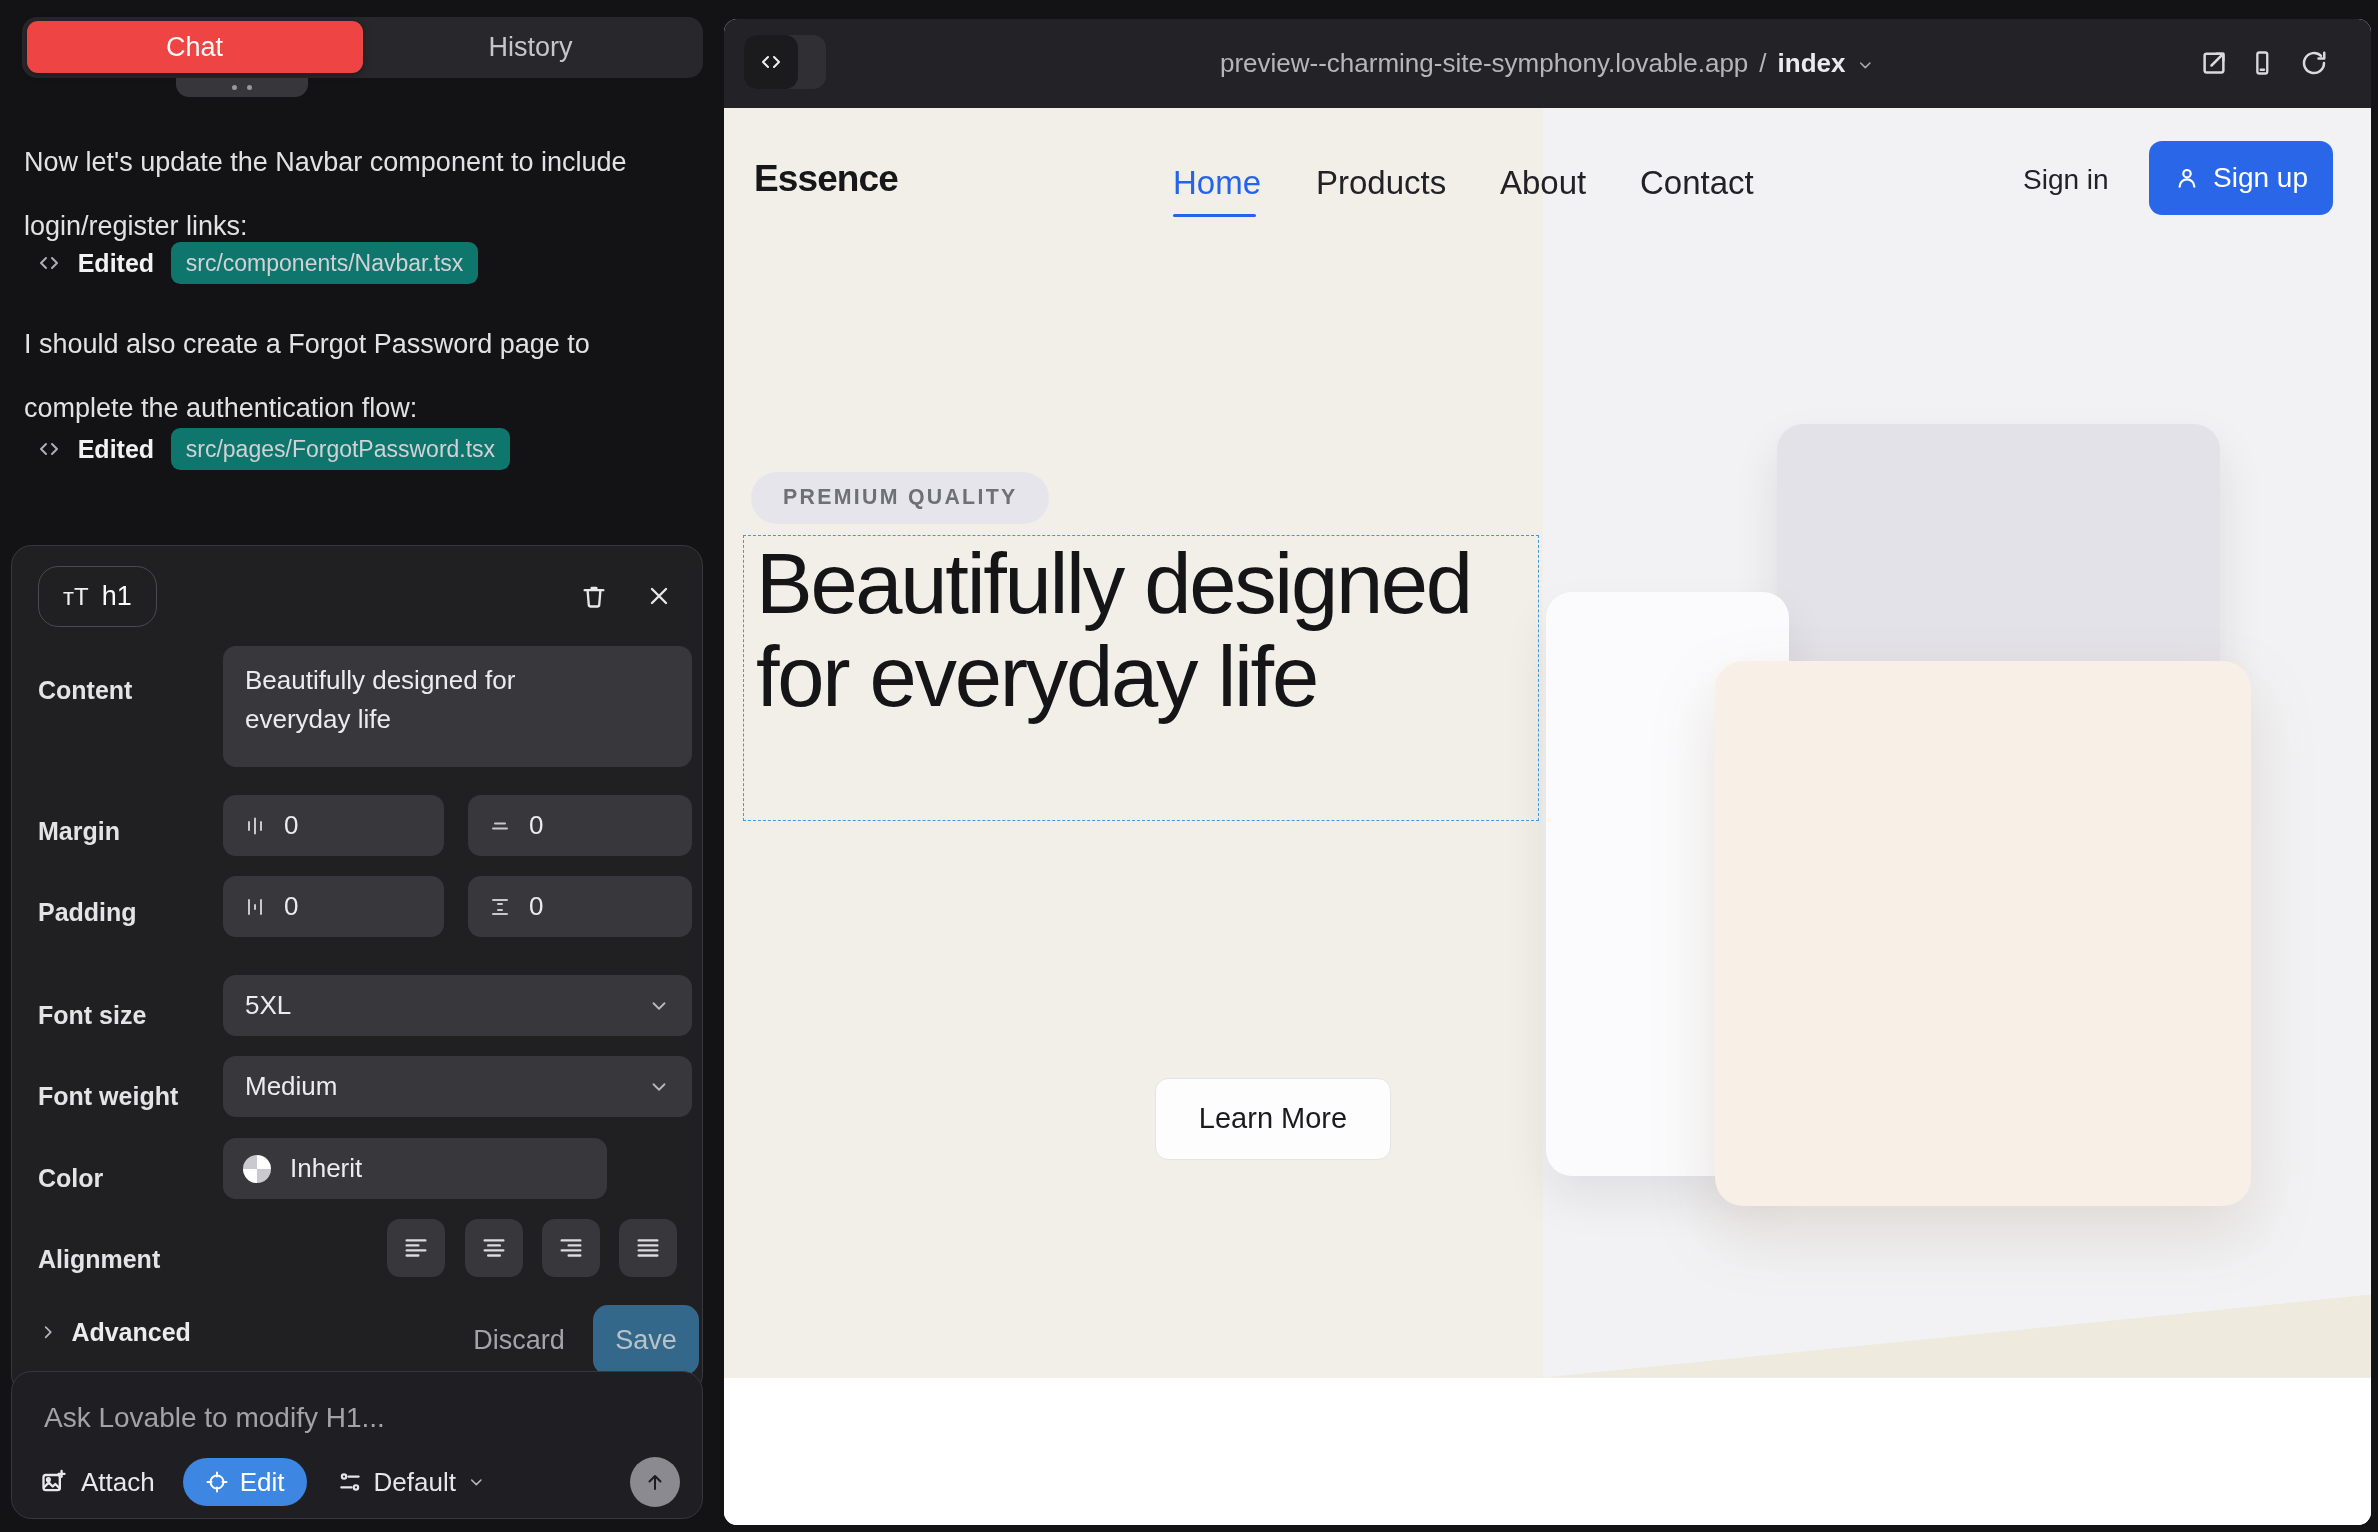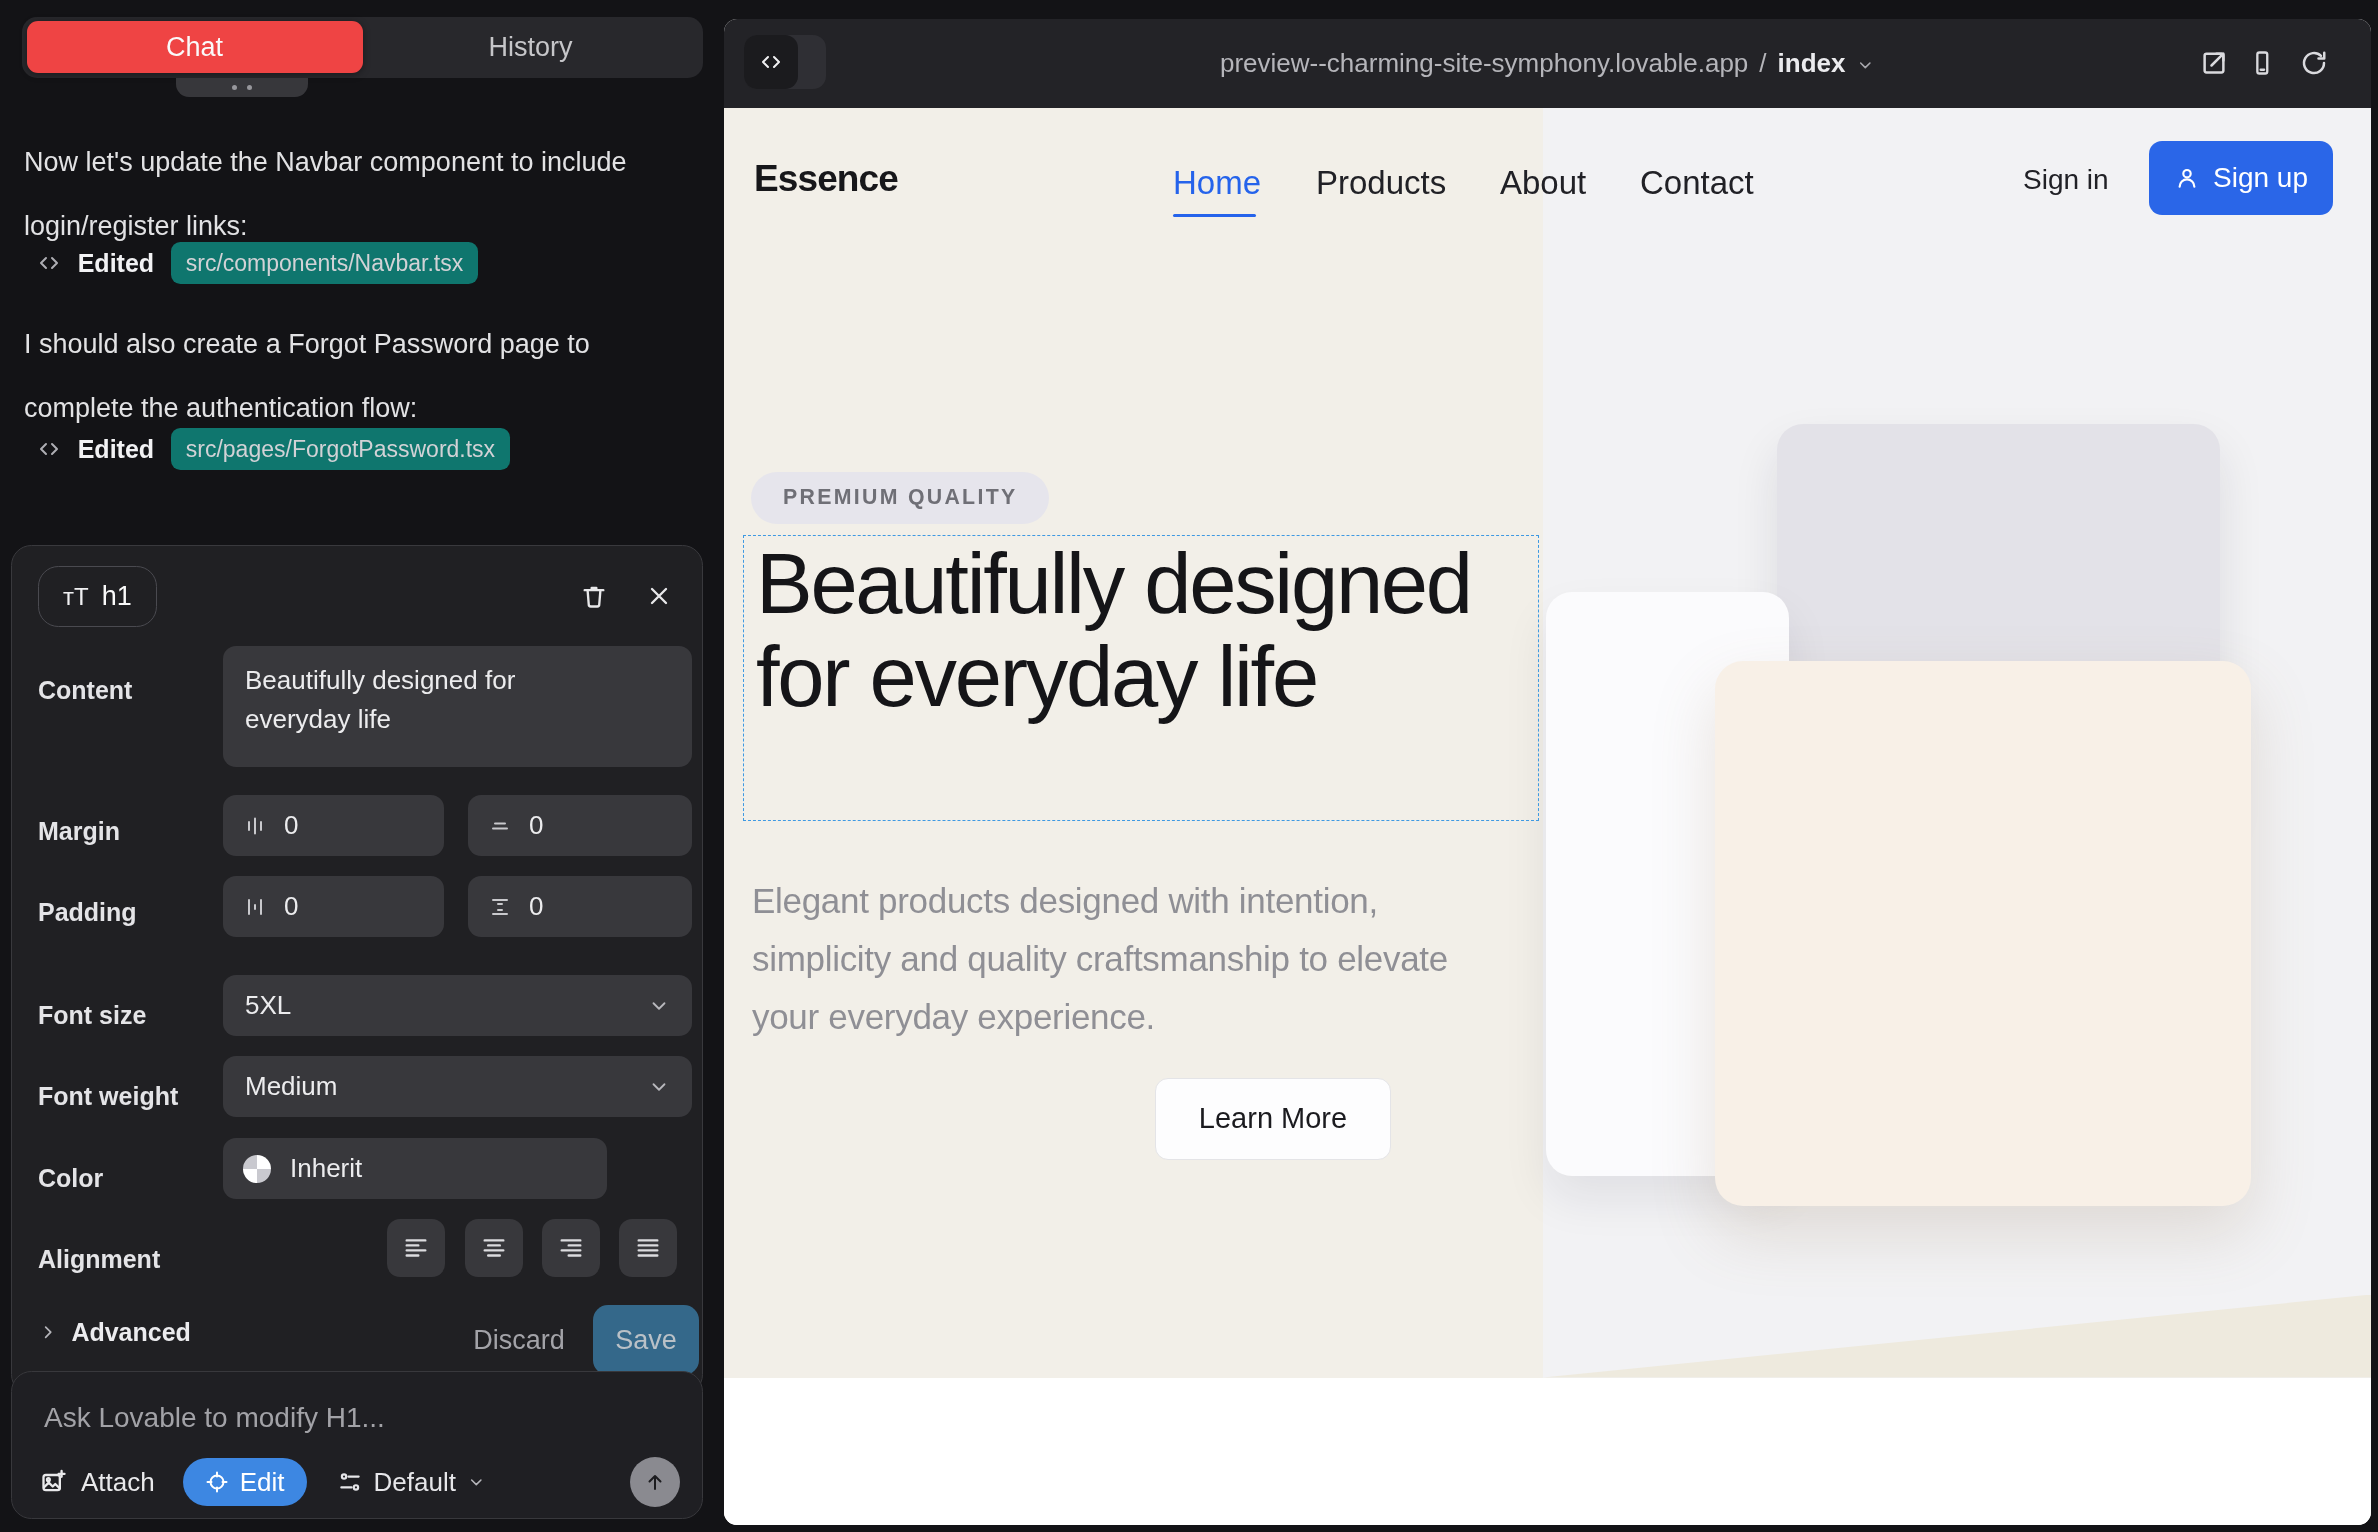--- a/index.html
+++ b/index.html
@@ -343,19 +343,18 @@
         <svg class="ic" width="26" height="26" viewBox="0 0 24 24">
           <circle cx="12" cy="8" r="3.4"></circle>
             <path d="M5.2 20a6.8 6.8 0 0 1 13.6 0"></path>
           </svg>
         <span>Sign up</span>
       </div>
 
       <div class="abs quality-badge">PREMIUM QUALITY</div>
       <div class="abs selection"></div>
       <div class="abs hero-h1">Beautifully designed for everyday life</div>
-      <div class="abs hero-p">Elegant products designed with intention, simplicity and quality craftsmanship to elevate your everyday experience.</div>
 
       <div class="abs cta-light">Learn More</div>
     </div>
   </div>
 </div>
 
 
 </body></html>

